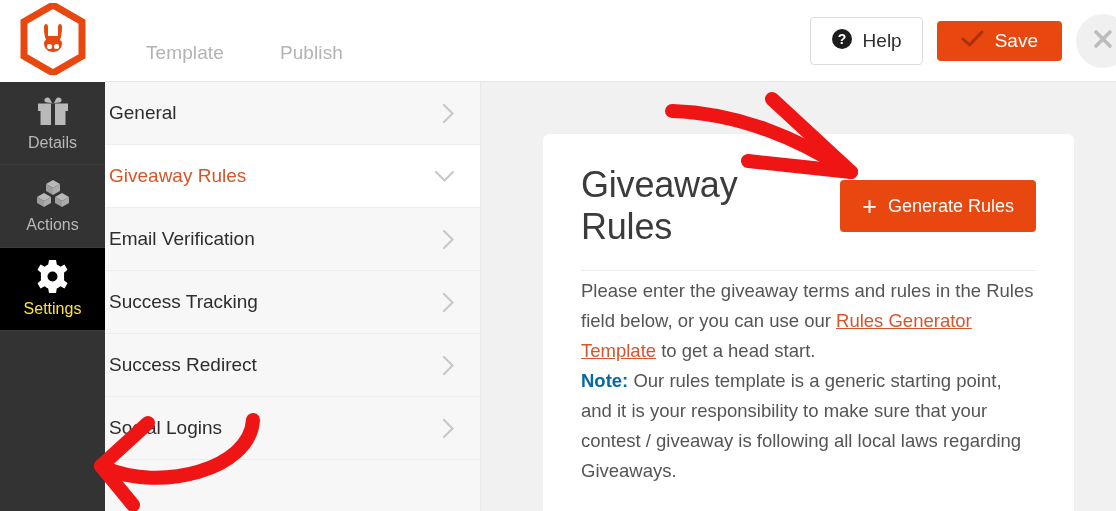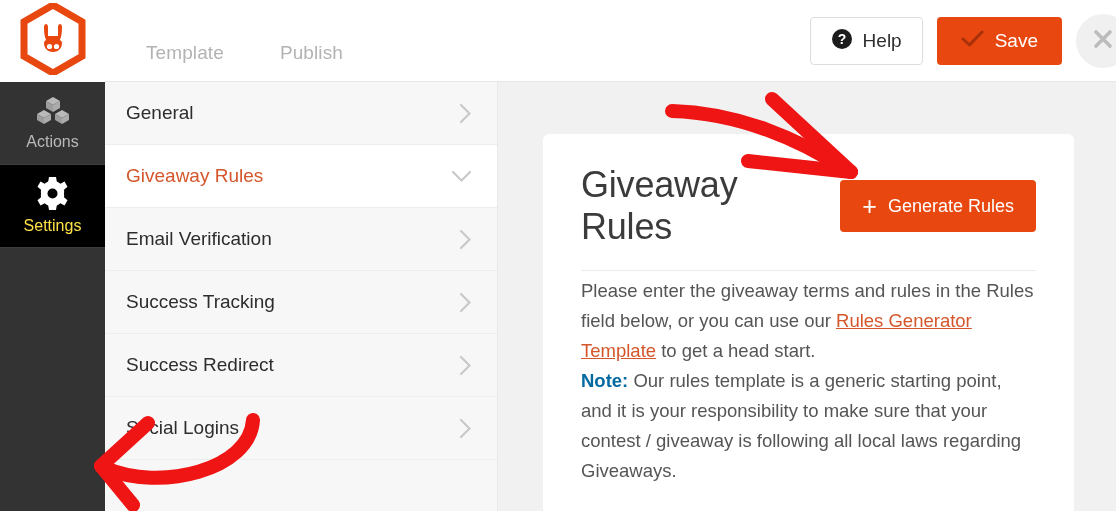--- a/index.html
+++ b/index.html
@@ -94,21 +94,21 @@
     border-radius: 4px;
     font-size: 19px;
     color: #2e2e2e;
     cursor: pointer;
   }
 
   .btn-save {
     display: flex;
     align-items: center;
     gap: 11px;
-    height: 48px;
+    height: 40px;
     padding: 8px 24px;
     background: #e8470f;
     border: none;
     border-radius: 4px;
     font-size: 19px;
     color: #ffffff;
     cursor: pointer;
   }
 
   .close-circle {
@@ -149,21 +149,21 @@
   }
   .side-item.active {
     background: #000000;
     color: #fde047;
   }
   .side-item .ico { display: block; line-height: 0; }
 
   
   .menu {
     position: absolute;
-    left: 105px;
+    left: 88px;
     top: 82px;
     width: 393px;
     height: 429px;
     background: #f7f7f7;
     border-right: 1px solid #e9e9e9;
     z-index: 3;
   }
 
   .menu-row {
     position: relative;
@@ -315,20 +315,32 @@
             <path d="M5 5 L19 19 M19 5 L5 19" stroke="#bcbcbc" stroke-width="3.6" stroke-linecap="round"></path>
           </svg>
         </span>
       </div>
 
     </div>
   </div>
 
   <div class="sidebar">
 
+    <div class="side-item">
+      <span class="ico">
+        <svg width="34" height="32" viewBox="0 0 34 32">
+          <path d="M11.5 2.5 C8 2.5 7 7 11 7.5 L16 8 L14 4 C13.3 3 12.5 2.5 11.5 2.5 Z" fill="#b9b9b9"></path>
+          <path d="M22.5 2.5 C26 2.5 27 7 23 7.5 L18 8 L20 4 C20.7 3 21.5 2.5 22.5 2.5 Z" fill="#b9b9b9"></path>
+          <rect x="2" y="8.5" width="30" height="7.5" fill="#b9b9b9"></rect>
+          <rect x="4.5" y="16" width="25" height="14" fill="#b9b9b9"></rect>
+          <rect x="15" y="8.5" width="4" height="21.5" fill="#333333"></rect>
+        </svg>
+      </span>
+      <span>Details</span>
+    </div>
 
     <div class="side-item">
       <span class="ico">
         <svg width="34" height="30" viewBox="0 0 34 30">
           <path d="M17 1 L24 5 L17 9 L10 5 Z" fill="#b9b9b9"></path>
           <path d="M10 5 L17 9 L17 16 L10 12 Z" fill="#9d9d9d"></path>
           <path d="M24 5 L24 12 L17 16 L17 9 Z" fill="#ababab"></path>
           <path d="M8 14 L15 18 L8 22 L1 18 Z" fill="#b9b9b9"></path>
           <path d="M1 18 L8 22 L8 28 L1 24 Z" fill="#9d9d9d"></path>
           <path d="M15 18 L15 24 L8 28 L8 22 Z" fill="#ababab"></path>

